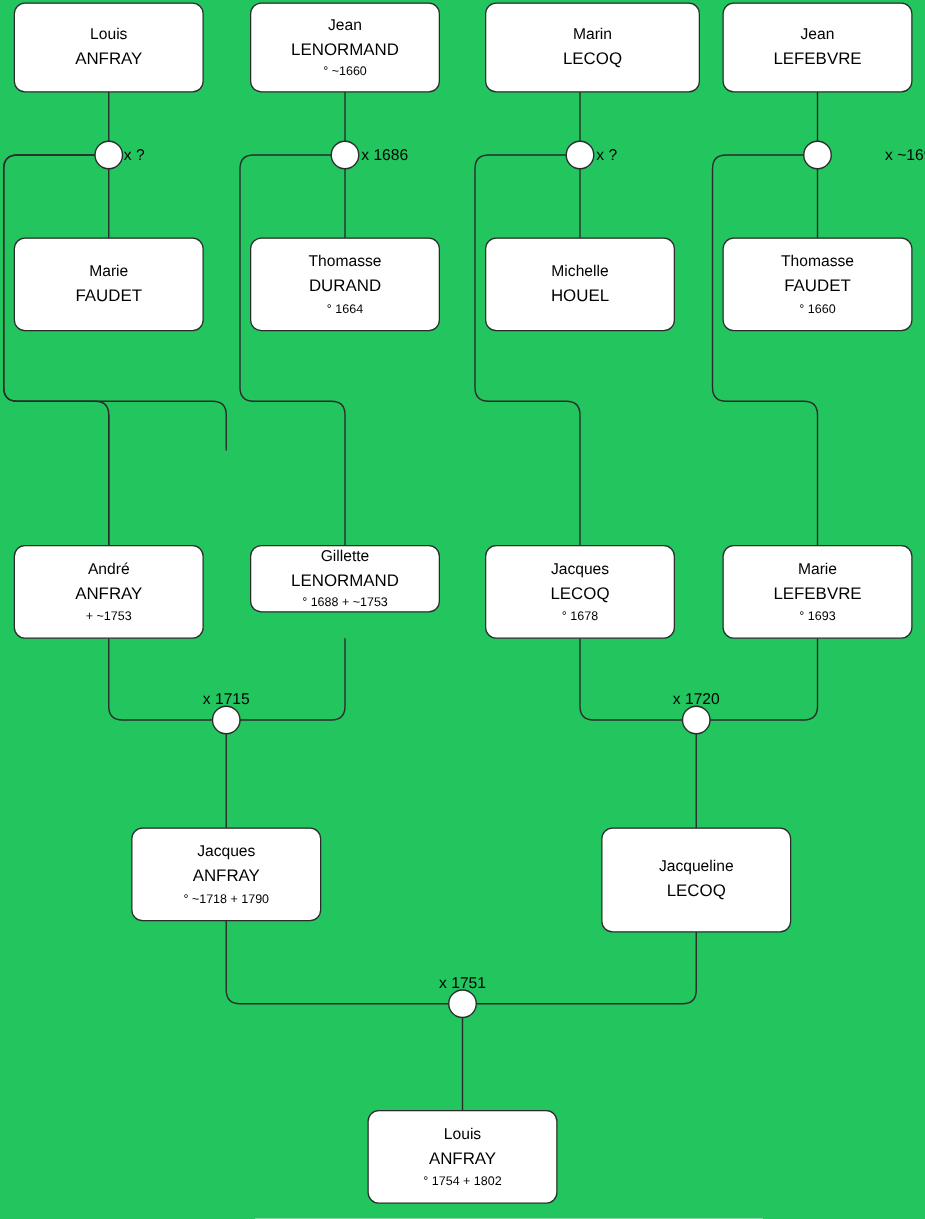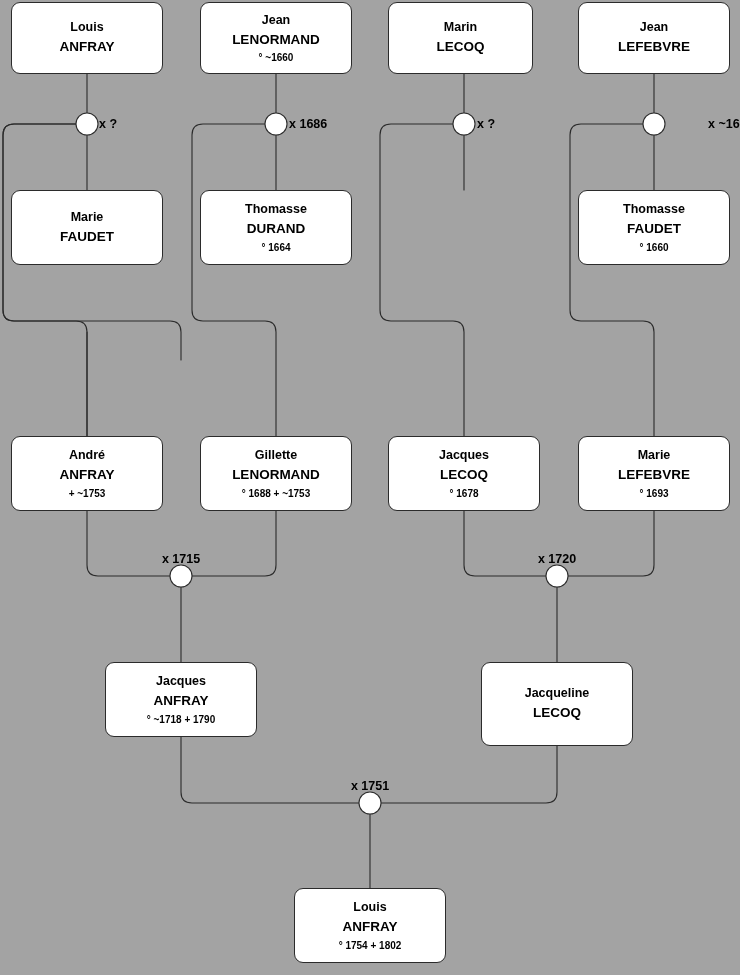--- a/index.html
+++ b/index.html
@@ -9,23 +9,22 @@
     background: #ffffff;
   }
   body {
     font-family: "Liberation Sans", sans-serif;
     color: #000000;
   }
   #tree-canvas {
     position: relative;
     width: 740px;
     height: 975px;
-    background: #a3a3a3;
+    background: #22c55e;
     overflow: hidden;
-    font-weight: bold;
   }
   #wires {
     position: absolute;
     left: 0;
     top: 0;
     width: 740px;
     height: 975px;
   }
   .person-box {
     position: absolute;
@@ -119,51 +118,56 @@
   <div class="person-box" style="left: 11px; top: 2px; width: 152px; height: 72px;">
     <span class="person-given">Louis</span>
     <span class="person-surname">ANFRAY</span>
 
   </div>
   <div class="person-box" style="left: 200px; top: 2px; width: 152px; height: 72px;">
     <span class="person-given">Jean</span>
     <span class="person-surname">LENORMAND</span>
     <span class="person-dates">° ~1660</span>
   </div>
-  <div class="person-box" style="left: 388px; top: 2px; width: 145px; height: 72px;">
+  <div class="person-box" style="left: 388px; top: 2px; width: 172px; height: 72px;">
     <span class="person-given">Marin</span>
     <span class="person-surname">LECOQ</span>
 
   </div>
   <div class="person-box" style="left: 578px; top: 2px; width: 152px; height: 72px;">
     <span class="person-given">Jean</span>
     <span class="person-surname">LEFEBVRE</span>
 
   </div>
   <div class="person-box" style="left: 11px; top: 190px; width: 152px; height: 75px;">
     <span class="person-given">Marie</span>
     <span class="person-surname">FAUDET</span>
 
   </div>
   <div class="person-box" style="left: 200px; top: 190px; width: 152px; height: 75px;">
     <span class="person-given">Thomasse</span>
     <span class="person-surname">DURAND</span>
     <span class="person-dates">° 1664</span>
   </div>
+  <div class="person-box" style="left: 388px; top: 190px; width: 152px; height: 75px;">
+    <span class="person-given">Michelle</span>
+    <span class="person-surname">HOUEL</span>
+
+  </div>
   <div class="person-box" style="left: 578px; top: 190px; width: 152px; height: 75px;">
     <span class="person-given">Thomasse</span>
     <span class="person-surname">FAUDET</span>
     <span class="person-dates">° 1660</span>
   </div>
   <div class="person-box" style="left: 11px; top: 436px; width: 152px; height: 75px;">
     <span class="person-given">André</span>
     <span class="person-surname">ANFRAY</span>
     <span class="person-dates">+ ~1753</span>
   </div>
-  <div class="person-box" style="left: 200px; top: 436px; width: 152px; height: 75px;">
+  <div class="person-box" style="left: 200px; top: 436px; width: 152px; height: 54px;">
     <span class="person-given">Gillette</span>
     <span class="person-surname">LENORMAND</span>
     <span class="person-dates">° 1688 + ~1753</span>
   </div>
   <div class="person-box" style="left: 388px; top: 436px; width: 152px; height: 75px;">
     <span class="person-given">Jacques</span>
     <span class="person-surname">LECOQ</span>
     <span class="person-dates">° 1678</span>
   </div>
   <div class="person-box" style="left: 578px; top: 436px; width: 152px; height: 75px;">

